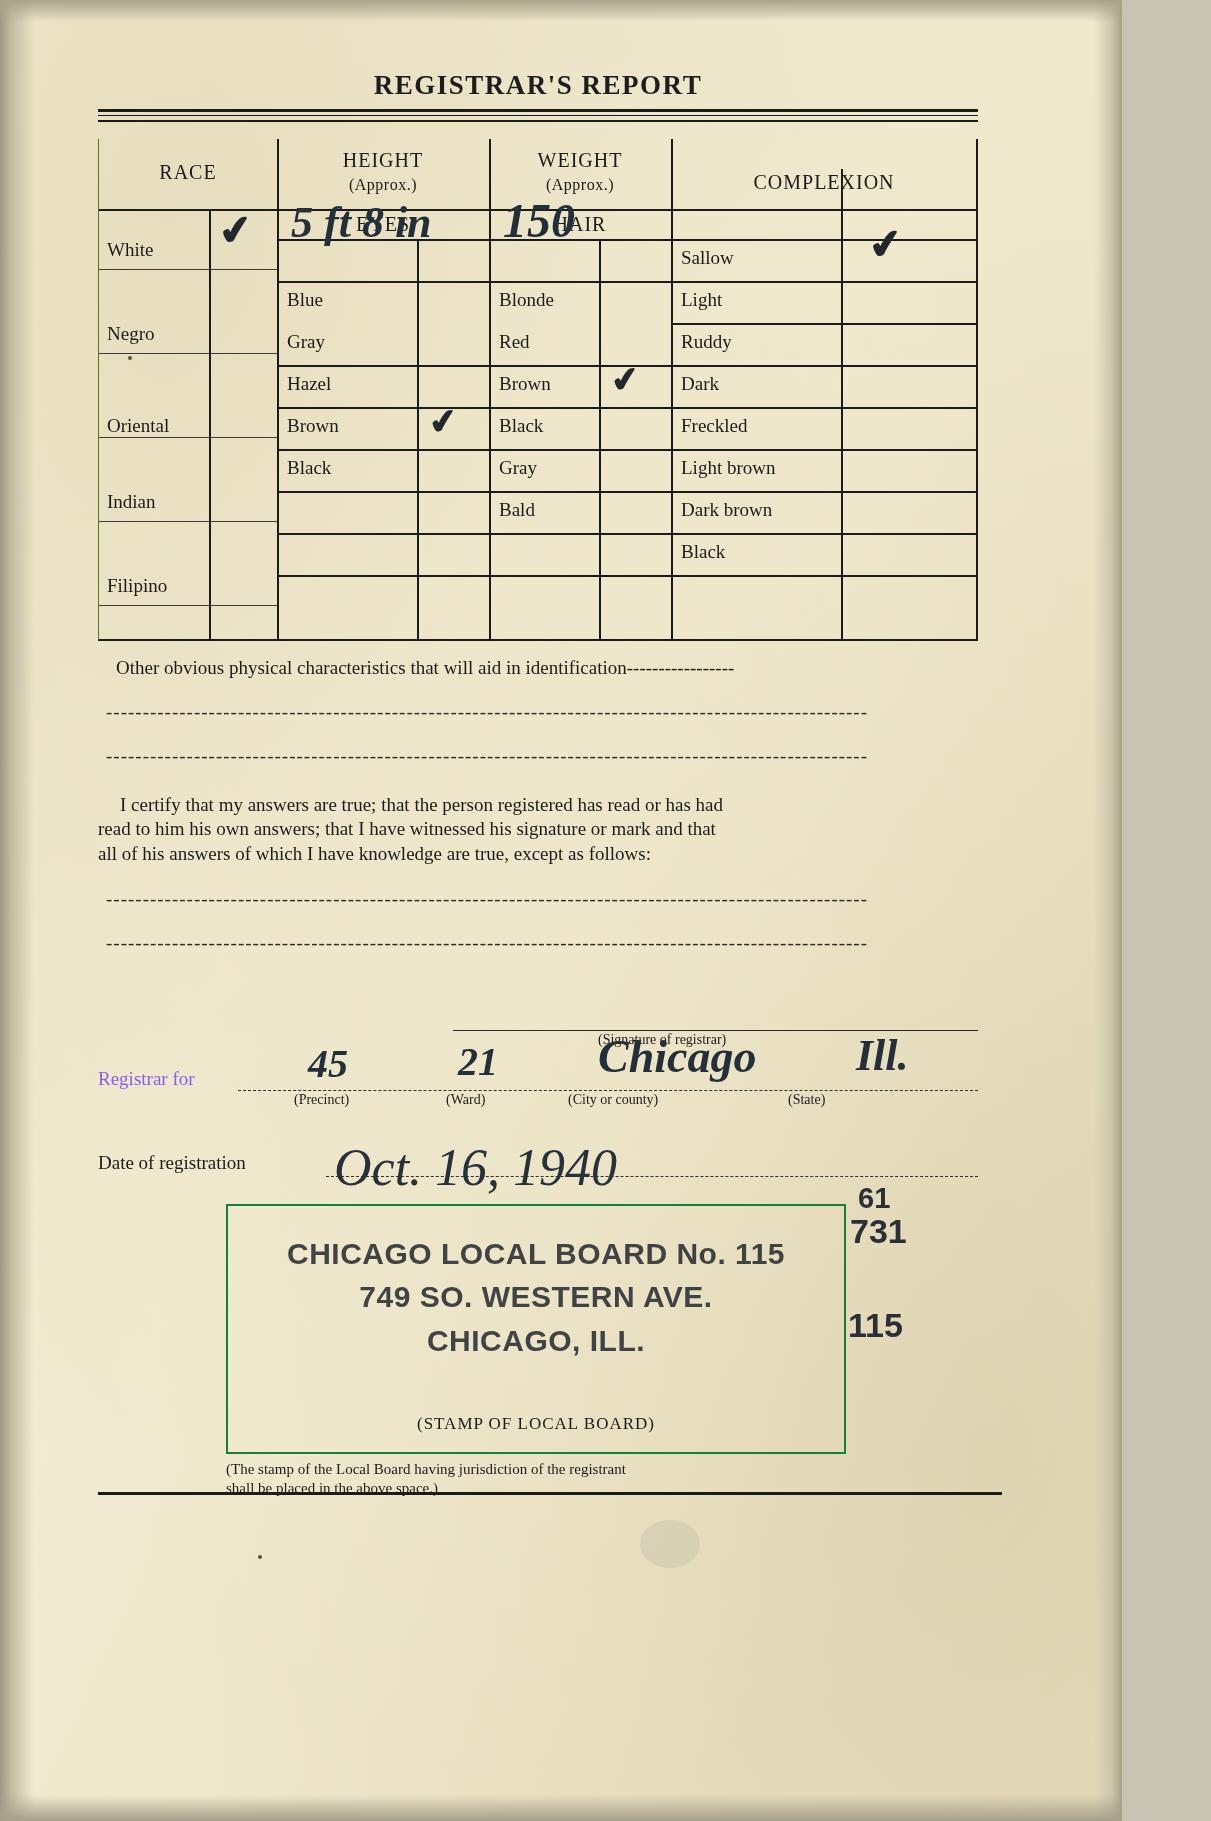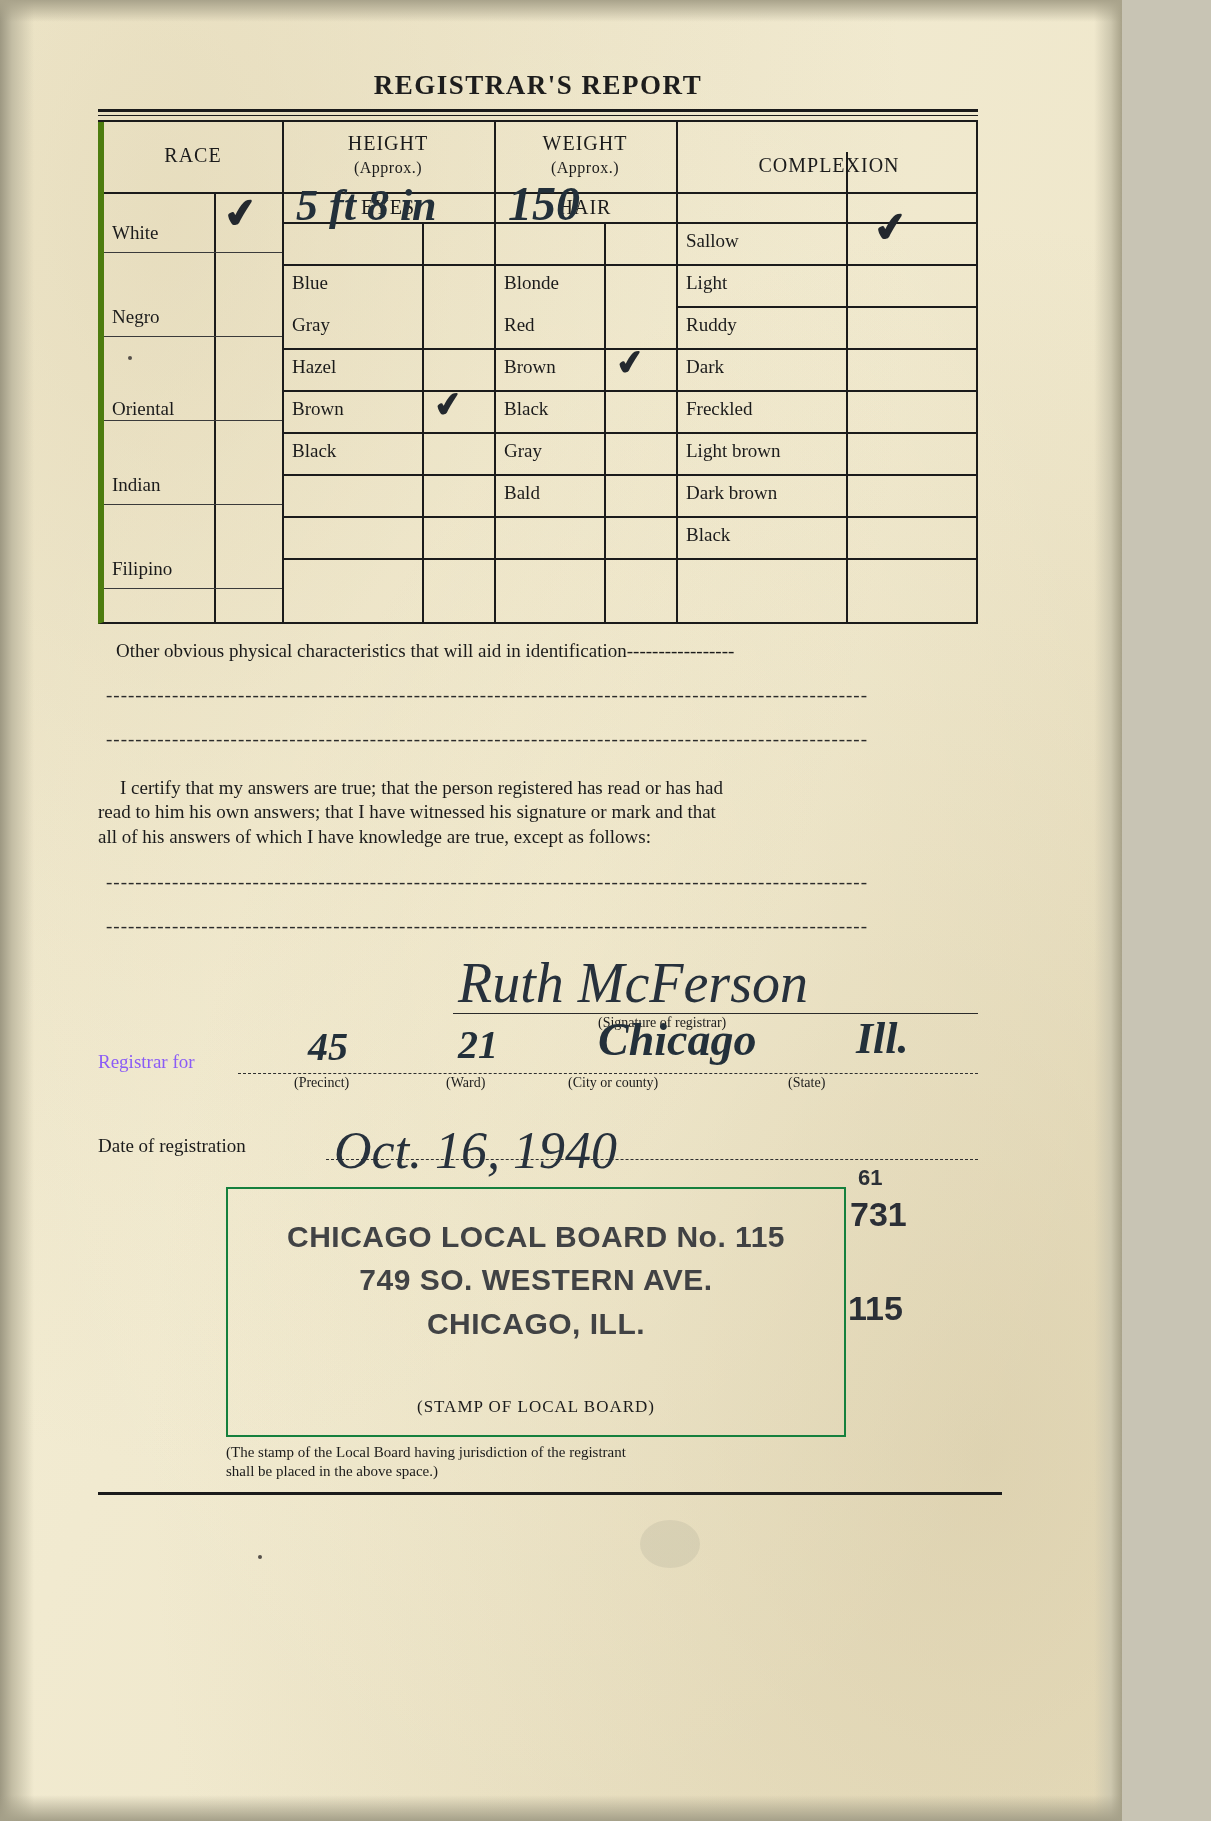--- a/index.html
+++ b/index.html
@@ -86,26 +86,27 @@
     font-weight: bold;
     padding: 6px 0 6px 0;
   }
   .rule-single {
     border-top: 2px solid #1b1b1b;
   }
 
   
   .desc-table {
     position: relative;
-    border-left: 6px solid #4d7c0f;
+    border-left: 1px solid #4d7c0f;
     border-right: 2px solid #1b1b1b;
     border-bottom: 2px solid #1b1b1b;
     height: 500px;
     font-size: 19px;
     color: #1b1b1b;
+    margin-top: 17px;
   }
   .cell {
     position: absolute;
     box-sizing: border-box;
   }
   .hdr {
     text-align: center;
     font-size: 20px;
     letter-spacing: 1px;
   }
@@ -498,21 +499,20 @@
 
     <div class="certify">
       <span class="indent">I certify that my answers are true; that the person registered has read or has had</span><br>
       <span>read to him his own answers; that I have witnessed his signature or mark and that</span><br>
       <span>all of his answers of which I have knowledge are true, except as follows:</span>
     </div>
     <div class="dashes">--------------------------------------------------------------------------------------------------------</div>
     <div class="dashes">--------------------------------------------------------------------------------------------------------</div>
 
     <div class="sig-area">
-      <div class="sig-hand">Ruth McFerson</div>
       <div class="sig-line"></div>
       <div class="sig-caption">(Signature of registrar)</div>
 
       <div class="reg-for">Registrar for</div>
       <div class="reg-dashline"></div>
 
       <div class="hand hand-precinct">45</div>
       <div class="hand hand-ward">21</div>
       <div class="hand hand-city">Chicago</div>
       <div class="hand hand-state">Ill.</div>
@@ -532,21 +532,21 @@
     <div class="stamp-wrap">
       <div class="stamp-box">
         <div class="stamp-text">
           <div>CHICAGO LOCAL BOARD No. 115</div>
           <div>749 SO. WESTERN AVE.</div>
           <div>CHICAGO, ILL.</div>
         </div>
         <div class="stamp-caption">(STAMP OF LOCAL BOARD)</div>
       </div>
 
-      <div class="side-num" style="left:760px; top:-16px; font-size:22px;">61</div>
+      <div class="side-num" style="left:760px; top:-16px; font-size:29px;">61</div>
       <div class="side-num" style="left:752px; top:14px;">731</div>
       <div class="side-num" style="left:750px; top:108px;">115</div>
 
       <div class="stamp-note">
         <div>(The stamp of the Local Board having jurisdiction of the registrant</div>
         <div>shall be placed in the above space.)</div>
       </div>
     </div>
 
   </div>

